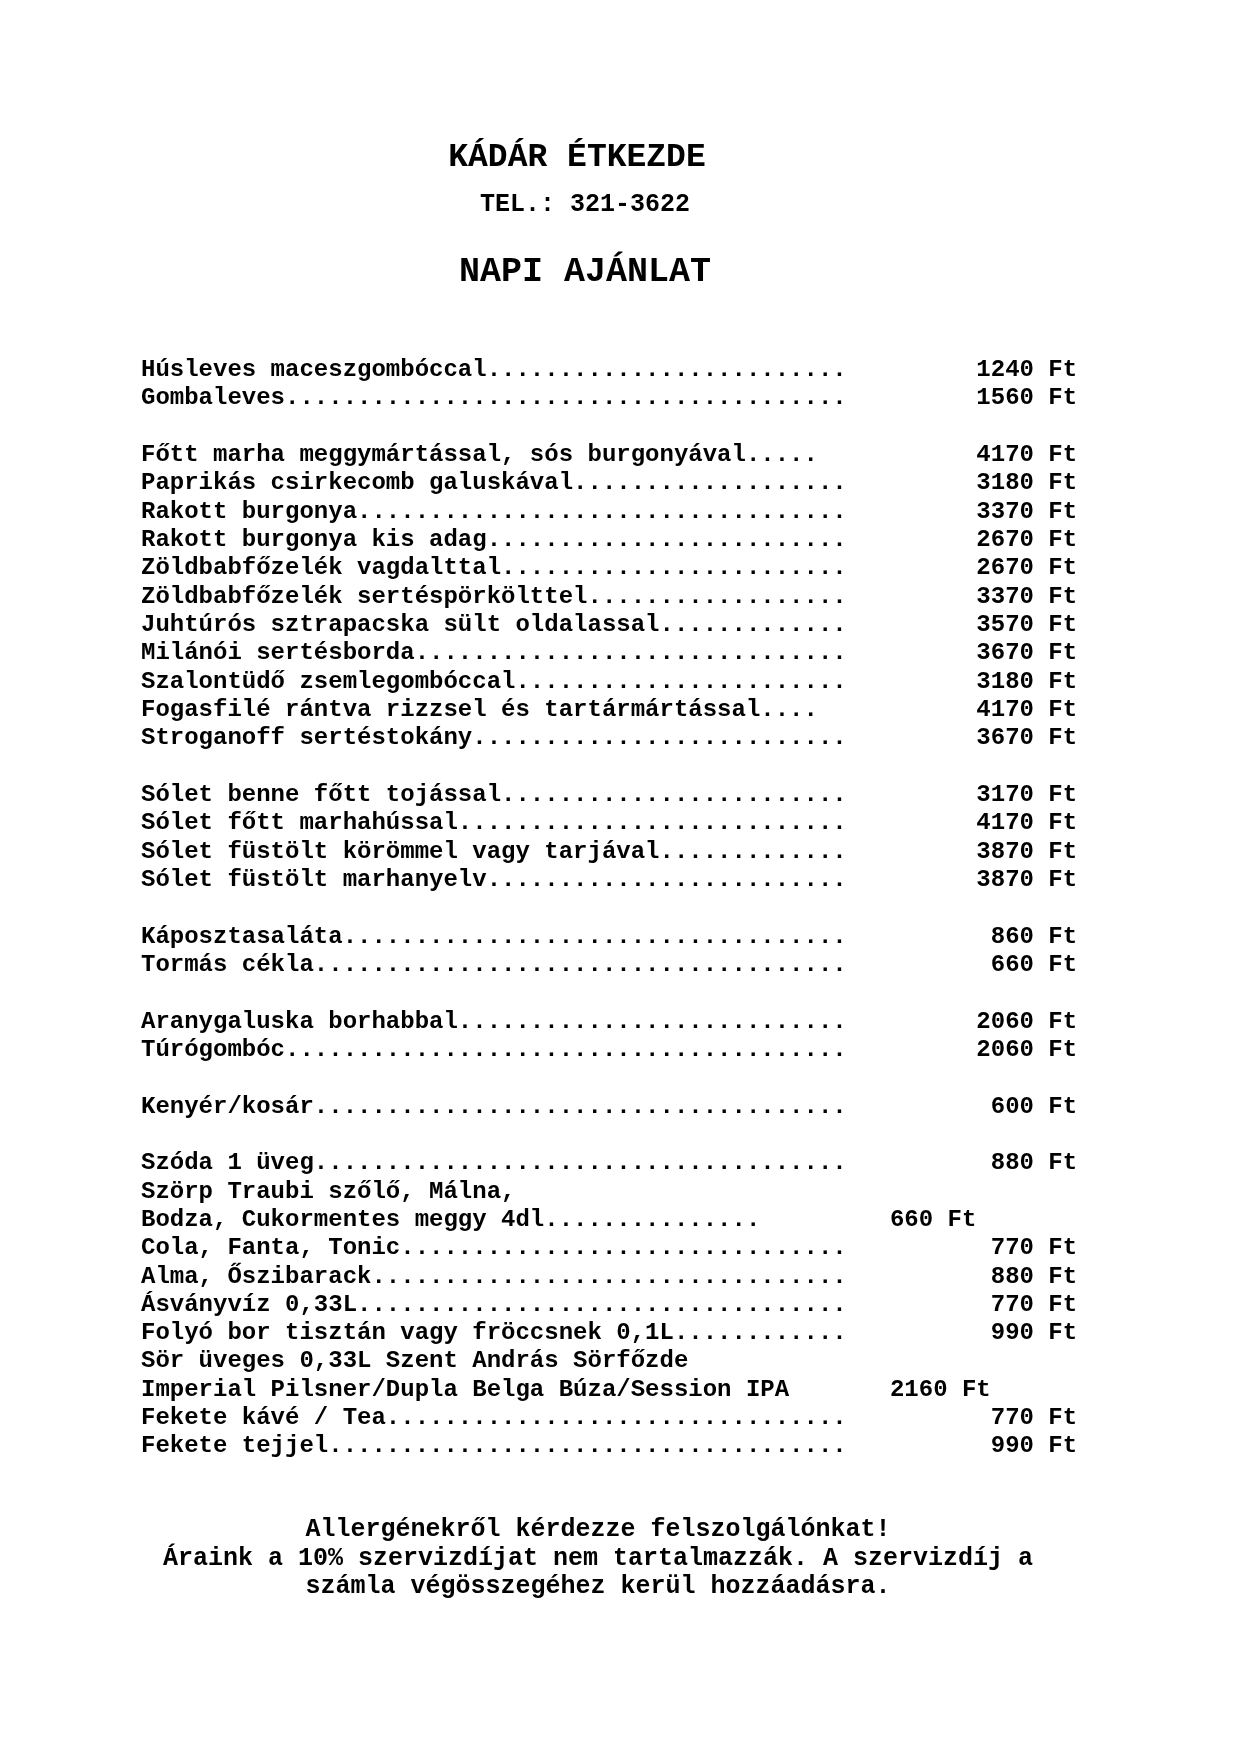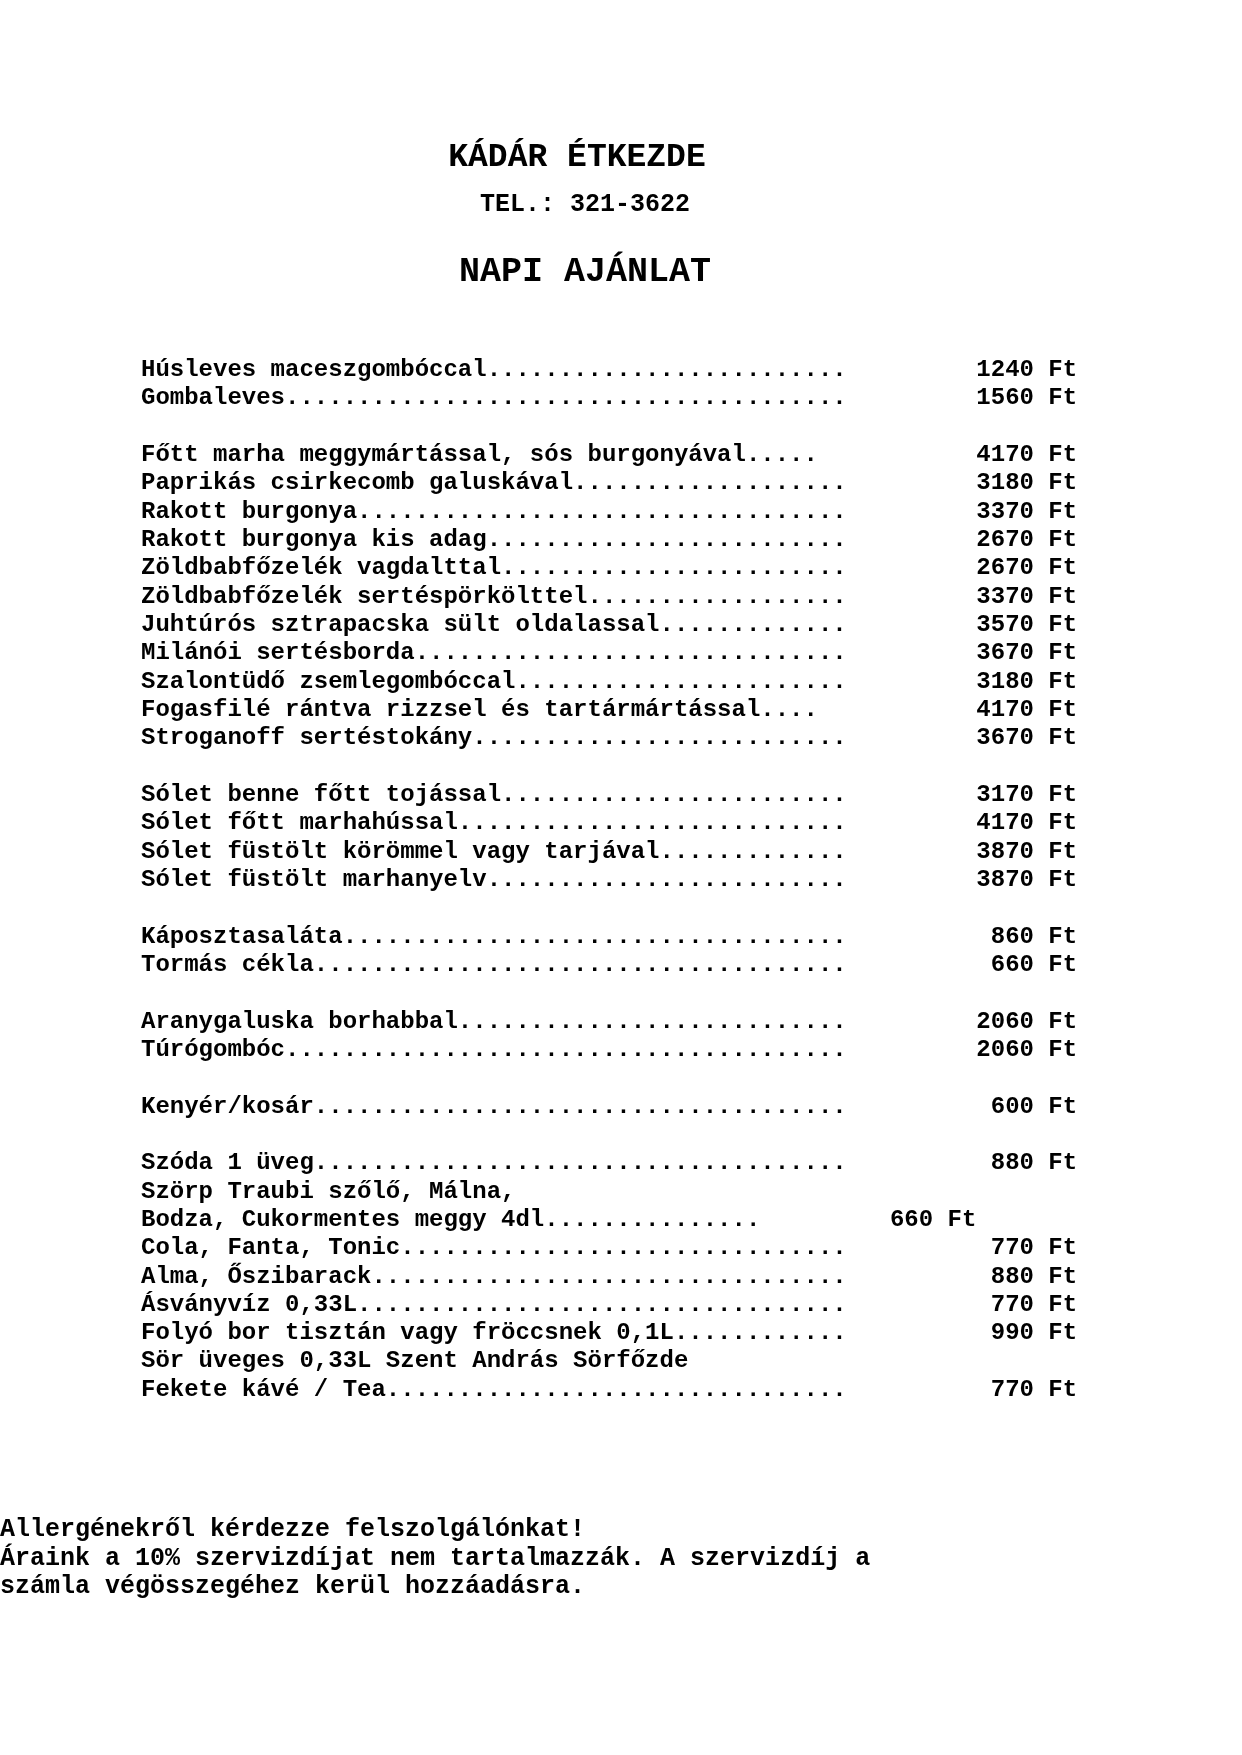--- a/index.html
+++ b/index.html
@@ -61,20 +61,21 @@
     height: 28.33px;
     line-height: 28.33px;
     font-size: 24px;
     white-space: pre;
   }
   .footer {
     position: absolute;
     left: 0;
     top: 1516px;
     width: 1196px;
+    text-align: center;
   }
   .footer .line {
     font-size: 25px;
     height: 28.5px;
     line-height: 28.5px;
   }
 </style>
 </head>
 <body>
 
@@ -115,21 +116,23 @@
       <div class="line">Kenyér/kosár.....................................          600 Ft</div>
       <div class="line"> </div>
       <div class="line">Szóda 1 üveg.....................................          880 Ft</div>
       <div class="line">Szörp Traubi szőlő, Málna,</div>
       <div class="line">Bodza, Cukormentes meggy 4dl...............         660 Ft</div>
       <div class="line">Cola, Fanta, Tonic...............................          770 Ft</div>
       <div class="line">Alma, Őszibarack.................................          880 Ft</div>
       <div class="line">Ásványvíz 0,33L..................................          770 Ft</div>
       <div class="line">Folyó bor tisztán vagy fröccsnek 0,1L............          990 Ft</div>
       <div class="line">Sör üveges 0,33L Szent András Sörfőzde</div>
+      <div class="line">Imperial Pilsner/Dupla Belga Búza/Session IPA       2160 Ft</div>
       <div class="line">Fekete kávé / Tea................................          770 Ft</div>
+      <div class="line">Fekete tejjel....................................          990 Ft</div>
     </div>
 
   <div class="footer">
       <div class="line">Allergénekről kérdezze felszolgálónkat!</div>
       <div class="line">Áraink a 10% szervizdíjat nem tartalmazzák. A szervizdíj a</div>
       <div class="line">számla végösszegéhez kerül hozzáadásra.</div>
     </div>
 </div>
 
 </body></html>

